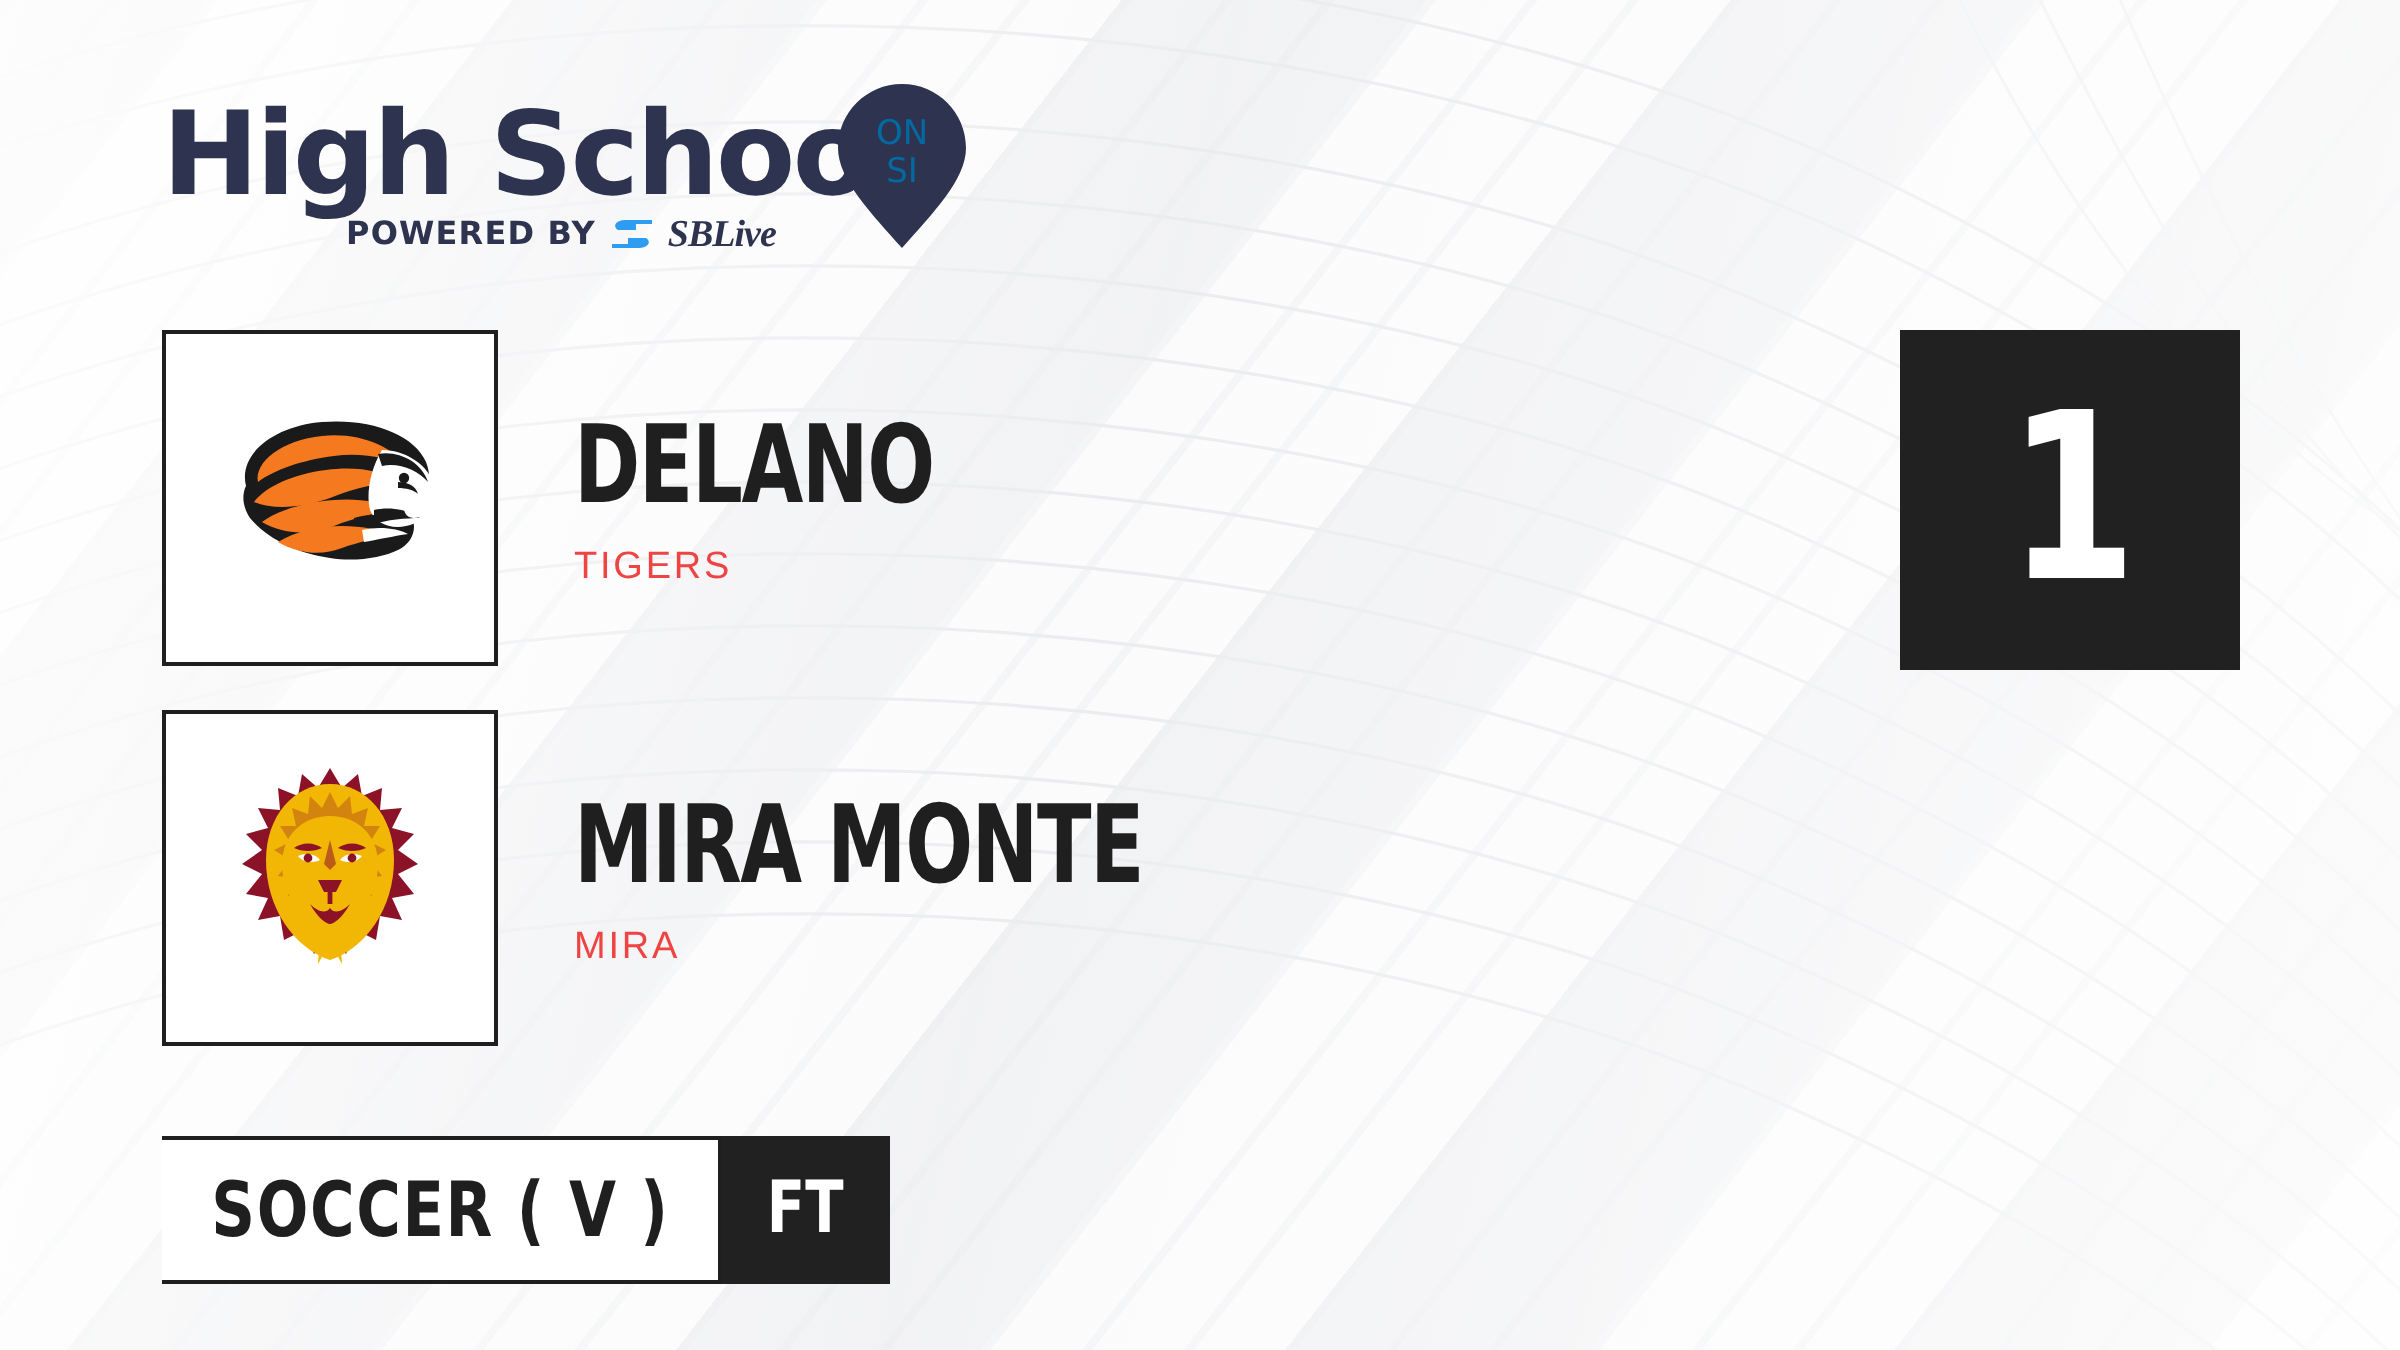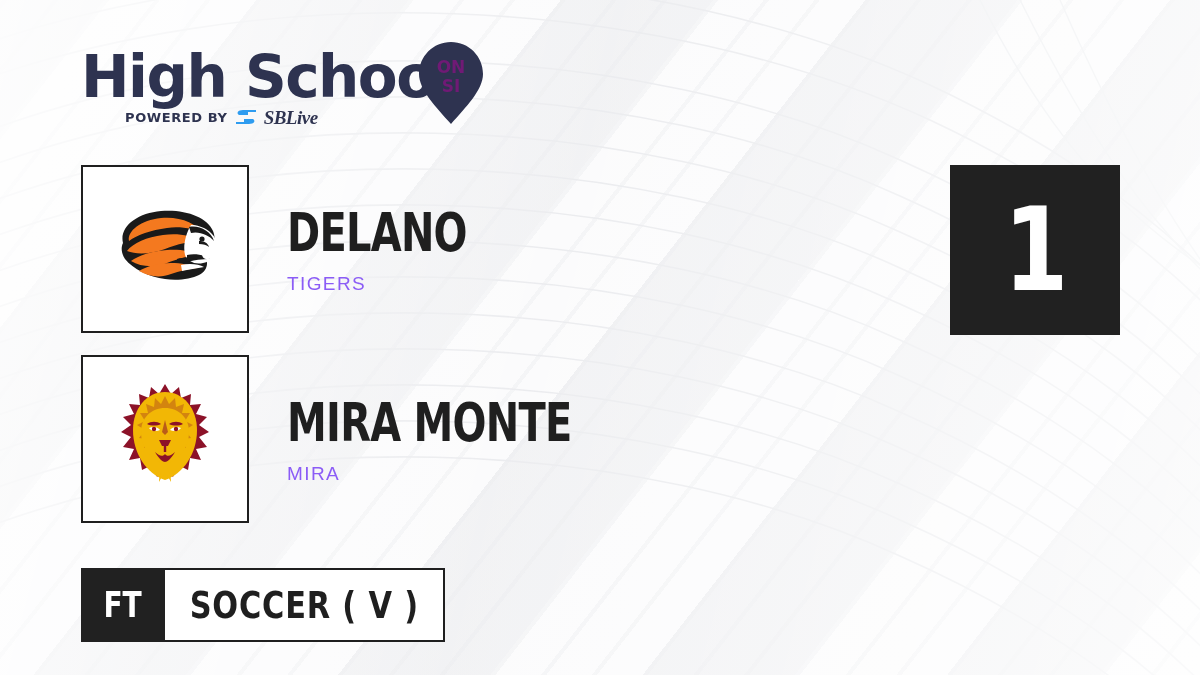--- a/index.html
+++ b/index.html
@@ -87,46 +87,47 @@
     left: 337px;
     top: 3px;
     width: 66px;
     height: 84px;
   }
   .pin-on, .pin-si {
     position: absolute;
     left: 0;
     width: 66px;
     text-align: center;
-    color: #701a75;
-    font-family: "DejaVu Sans", sans-serif;
-    font-weight: 700;
+    color: #0369a1;
+    font-family: "DejaVu Sans", sans-serif;
+    font-weight: 400;
     font-size: 17px;
     letter-spacing: 0px;
     line-height: 1;
   }
   .pin-on { top: 18px; }
   .pin-si { top: 37px; }
 
   #powered {
     position: absolute;
     left: 125px;
     top: 108px;
     display: flex;
     align-items: center;
     gap: 7px;
     height: 18px;
   }
   .powered-text {
     font-family: "DejaVu Sans", sans-serif;
     font-weight: 700;
-    font-size: 13px;
+    font-size: 16px;
     letter-spacing: 0.6px;
     color: #2e3350;
     line-height: 1;
+    margin-left: 48px;
   }
   .sblive-mark {
     display: block;
   }
   .sblive-text {
     font-family: Liberation Serif, serif;
     font-weight: 700;
     font-style: italic;
     font-size: 19px;
     letter-spacing: -0.5px;
@@ -178,21 +179,21 @@
     transform: scaleX(0.74);
     transform-origin: left center;
     white-space: nowrap;
     margin-bottom: 14px;
   }
   .team-mascot {
     font-family: "Liberation Sans", sans-serif;
     font-weight: 400;
     font-size: 19px;
     letter-spacing: 1.4px;
-    color: #8b5cf6;
+    color: #ef4444;
     line-height: 1;
     white-space: nowrap;
   }
 
   .score-box {
     position: absolute;
     left: 950px;
     top: 0;
     width: 170px;
     height: 170px;
@@ -364,21 +365,21 @@
         </g>
       </svg>
     </div>
     <div class="team-text">
       <div class="team-name">MIRA MONTE</div>
       <div class="team-mascot">MIRA</div>
     </div>
   </div>
 
   <div id="status-bar">
+    <div id="status-sport">
+      <span class="sport-text">SOCCER ( V )</span>
+    </div>
     <div id="status-period">
       <span class="period-text">FT</span>
     </div>
-    <div id="status-sport">
-      <span class="sport-text">SOCCER ( V )</span>
-    </div>
   </div>
 
 </div>
 
 </body></html>

